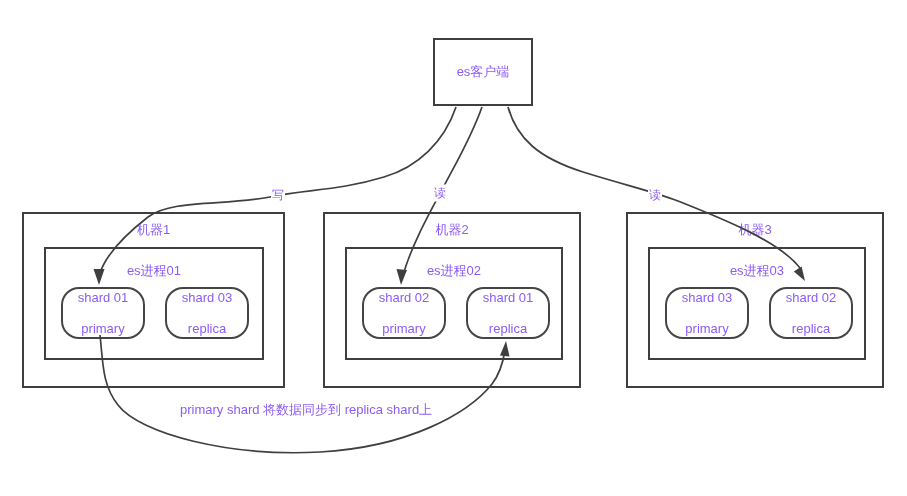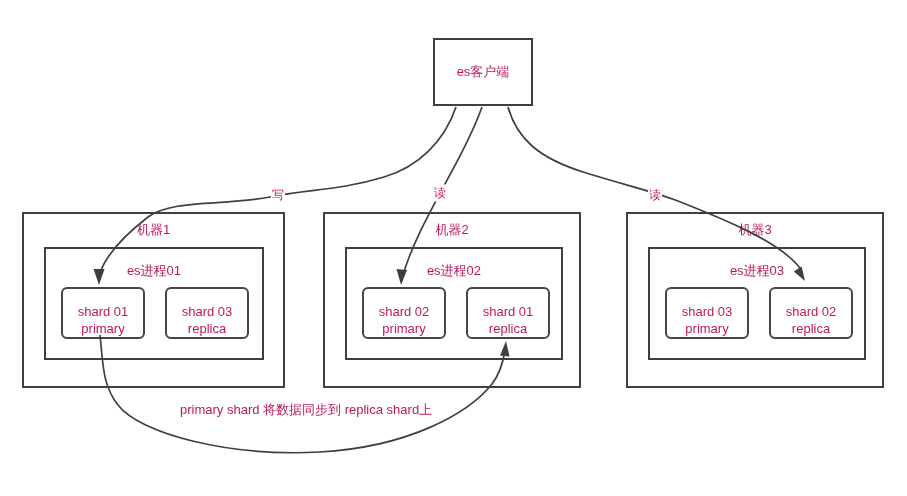--- a/index.html
+++ b/index.html
@@ -1,21 +1,21 @@
 <!DOCTYPE html>
 <html><head>
 <meta charset="utf-8">
 <style>
   html,body{margin:0;padding:0;background:#ffffff;}
   #canvas{
     position:relative;
     width:907px;height:496px;
     background:#ffffff;
     font-family:"Liberation Sans","DejaVu Sans",sans-serif;
-    color:#be185d;
+    color:#8b5cf6;
     overflow:hidden;
   }
   .box{position:absolute;border:2px solid #3f3f3f;background:#ffffff;box-sizing:border-box;}
   .client-box{
     width:100px;height:68px;left:433px;top:38px;
     display:flex;align-items:center;justify-content:center;
     font-size:13px;z-index:3;
   }
   .machine-box{width:258px;height:176px;top:212px;background:transparent;}
   .machine-label{
@@ -25,23 +25,23 @@
   .process-box{
     position:absolute;left:20px;top:33px;width:218px;height:113px;
     border:2px solid #3f3f3f;background:transparent;box-sizing:border-box;
   }
   .process-label{
     position:absolute;top:13px;left:0;width:100%;
     text-align:center;font-size:13px;
   }
   .shard-box{
     position:absolute;top:38px;width:84px;height:52px;
-    border:2px solid #454545;border-radius:6px;background:#ffffff;
+    border:2px solid #454545;border-radius:18px;background:#ffffff;
     box-sizing:border-box;
-    display:flex;flex-direction:column;align-items:center;justify-content:flex-end;
+    display:flex;flex-direction:column;align-items:center;justify-content:space-between;
     font-size:13px;line-height:17px;text-align:center;
   }
   .shard-a{left:15px;}
   .shard-b{left:119px;}
   .note{
     position:absolute;font-size:13px;white-space:nowrap;z-index:2;
   }
   .edge-label{
     position:absolute;transform:translate(-50%,-50%);
     background:#ffffff;padding:0 1px;font-size:12px;z-index:2;

